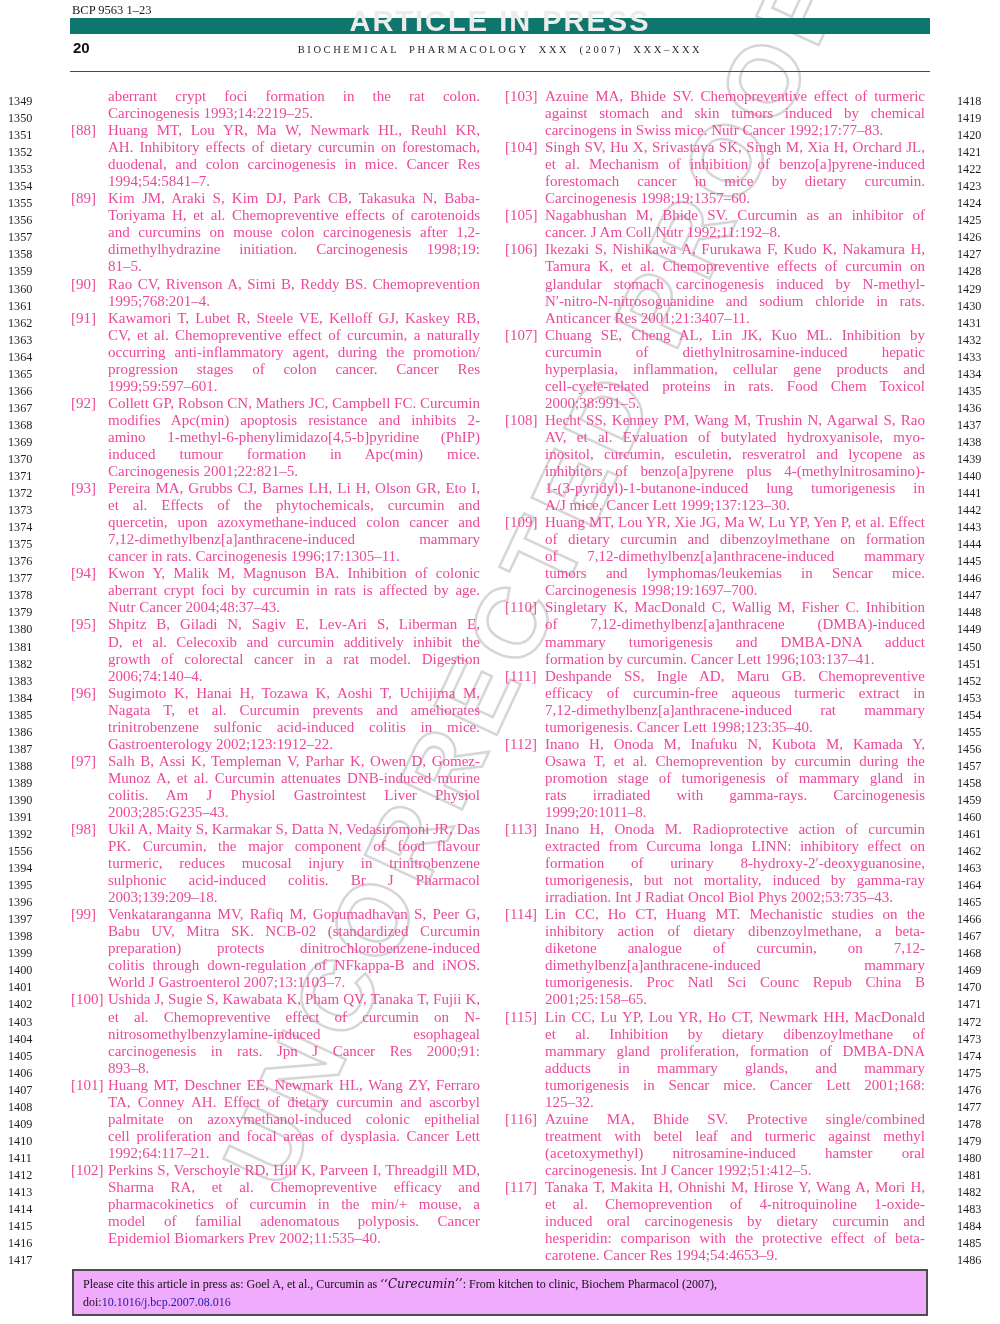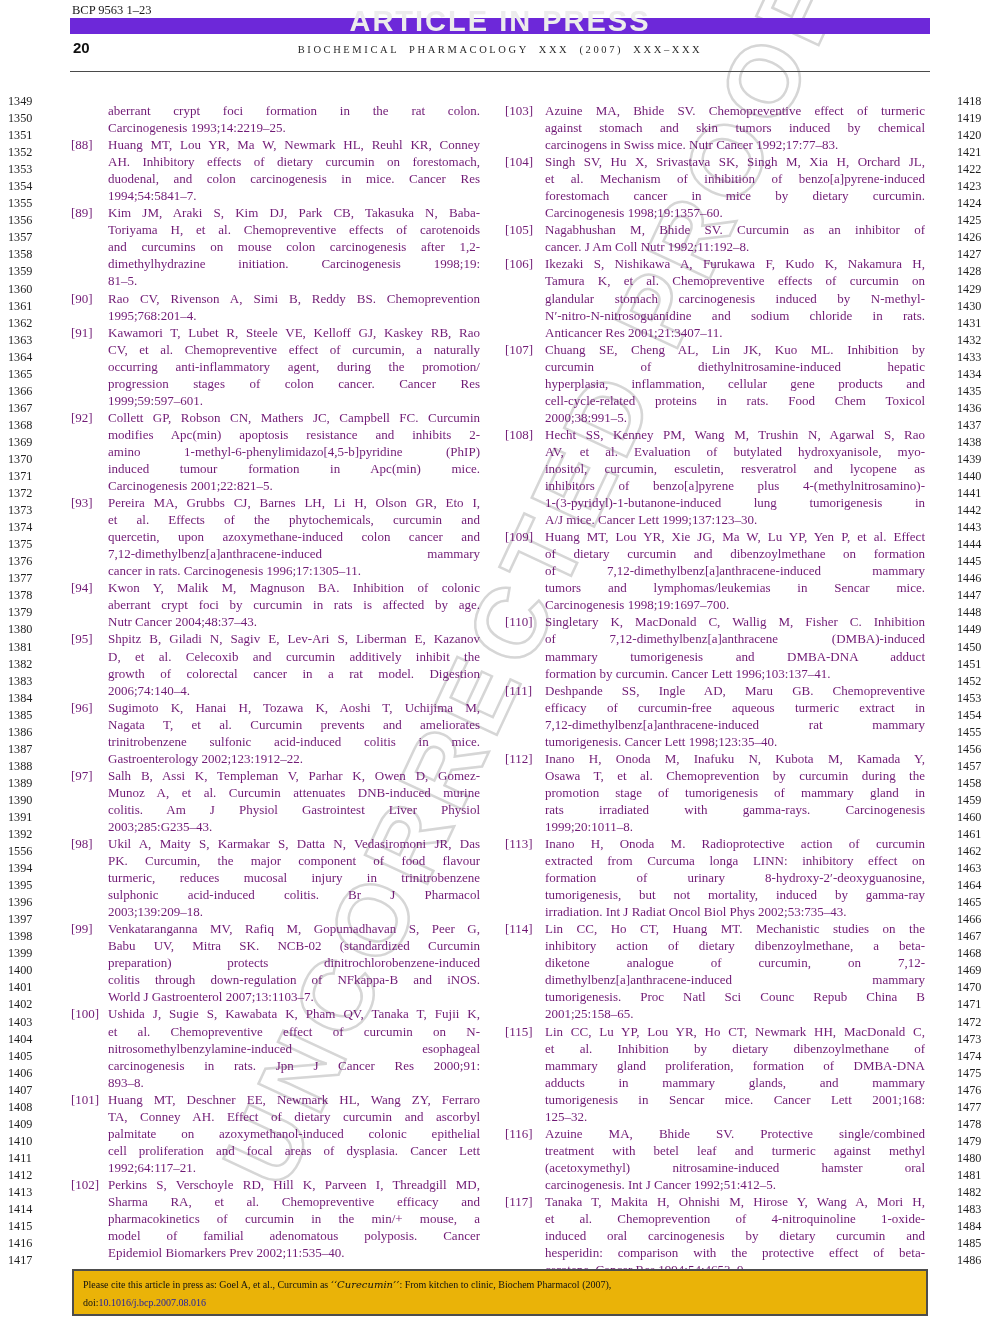--- a/index.html
+++ b/index.html
@@ -8,52 +8,52 @@
 
   
   #watermark{position:absolute;left:-80px;top:600px;width:1150px;text-align:center;
     transform:rotate(-65deg);transform-origin:50% 50%;
     font-family:"Liberation Sans",sans-serif;font-weight:bold;font-size:100px;
     letter-spacing:10px;white-space:nowrap;color:#ffffff;
     -webkit-text-stroke:2.5px #d6d6d6;z-index:0;}
 
   
   #ms-id{position:absolute;left:72px;top:3px;font-size:12.5px;color:#1a1a1a;z-index:2;text-align:center;}
-  #banner{position:absolute;left:70px;top:18px;width:860px;height:16px;background:#6d28d9;z-index:1;}
+  #banner{position:absolute;left:70px;top:18px;width:860px;height:16px;background:#0f766e;z-index:1;}
   #banner-text{position:absolute;left:0;right:0;top:-13px;text-align:center;
     font-family:"Liberation Sans",sans-serif;font-weight:bold;font-size:29px;
     letter-spacing:2px;color:#ececec;}
   #pageno{position:absolute;left:73px;top:39px;font-family:"Liberation Sans",sans-serif;
     font-weight:bold;font-size:15px;color:#111;z-index:2;}
   #journal-line{position:absolute;left:0;top:44px;width:1000px;text-align:center;
     font-size:10.5px;letter-spacing:2.6px;word-spacing:5px;color:#2a2a2a;z-index:2;}
   #head-rule{position:absolute;left:70px;top:71px;width:860px;border-top:1px solid #4a4a4a;z-index:2;}
 
   
   .linenums{position:absolute;top:93px;font-size:12.2px;color:#1f1f1f;z-index:2;}
   .linenums div{height:17.05px;line-height:17.05px;}
   #nums-left{left:8px;width:36px;text-align:left;}
   #nums-right{left:957px;width:40px;text-align:left;}
 
   
-  .refcol{position:absolute;top:102px;font-size:13px;color:#701a75;z-index:1;}
+  .refcol{position:absolute;top:88px;font-size:15px;color:#ec4899;z-index:1;}
   #col-left{left:71px;width:409px;}
   #col-right{left:505px;width:420px;}
   .line{position:relative;height:17.05px;line-height:17.05px;overflow:hidden;
         text-align:justify;text-align-last:justify;}
   .line.last{text-align-last:left;}
   #col-left .line{padding-left:37px;}
   #col-right .line{padding-left:40px;}
   .lab{position:absolute;left:0;top:0;width:33px;text-align:right;}
   #col-right .lab{width:36px;}
 
   
   #citebox{position:absolute;left:72px;top:1269px;width:834px;height:38px;
-    background:#eab308;border:2px solid #4d4d4d;padding:5px 9px 0 9px;
-    font-size:10px;line-height:17.5px;color:#111;z-index:2;}
+    background:#f0abfc;border:2px solid #4d4d4d;padding:5px 9px 0 9px;
+    font-size:12px;line-height:17.5px;color:#111;z-index:2;}
   #cite-quoted{font-style:italic;font-family:"DejaVu Serif",serif;}
   #doi-link{color:#1c1ca8;text-decoration:none;cursor:pointer;}
 </style>
 </head>
 <body>
 
 <div id="page">
 
   <div id="watermark">UNCORRECTED PROOF</div>
 

